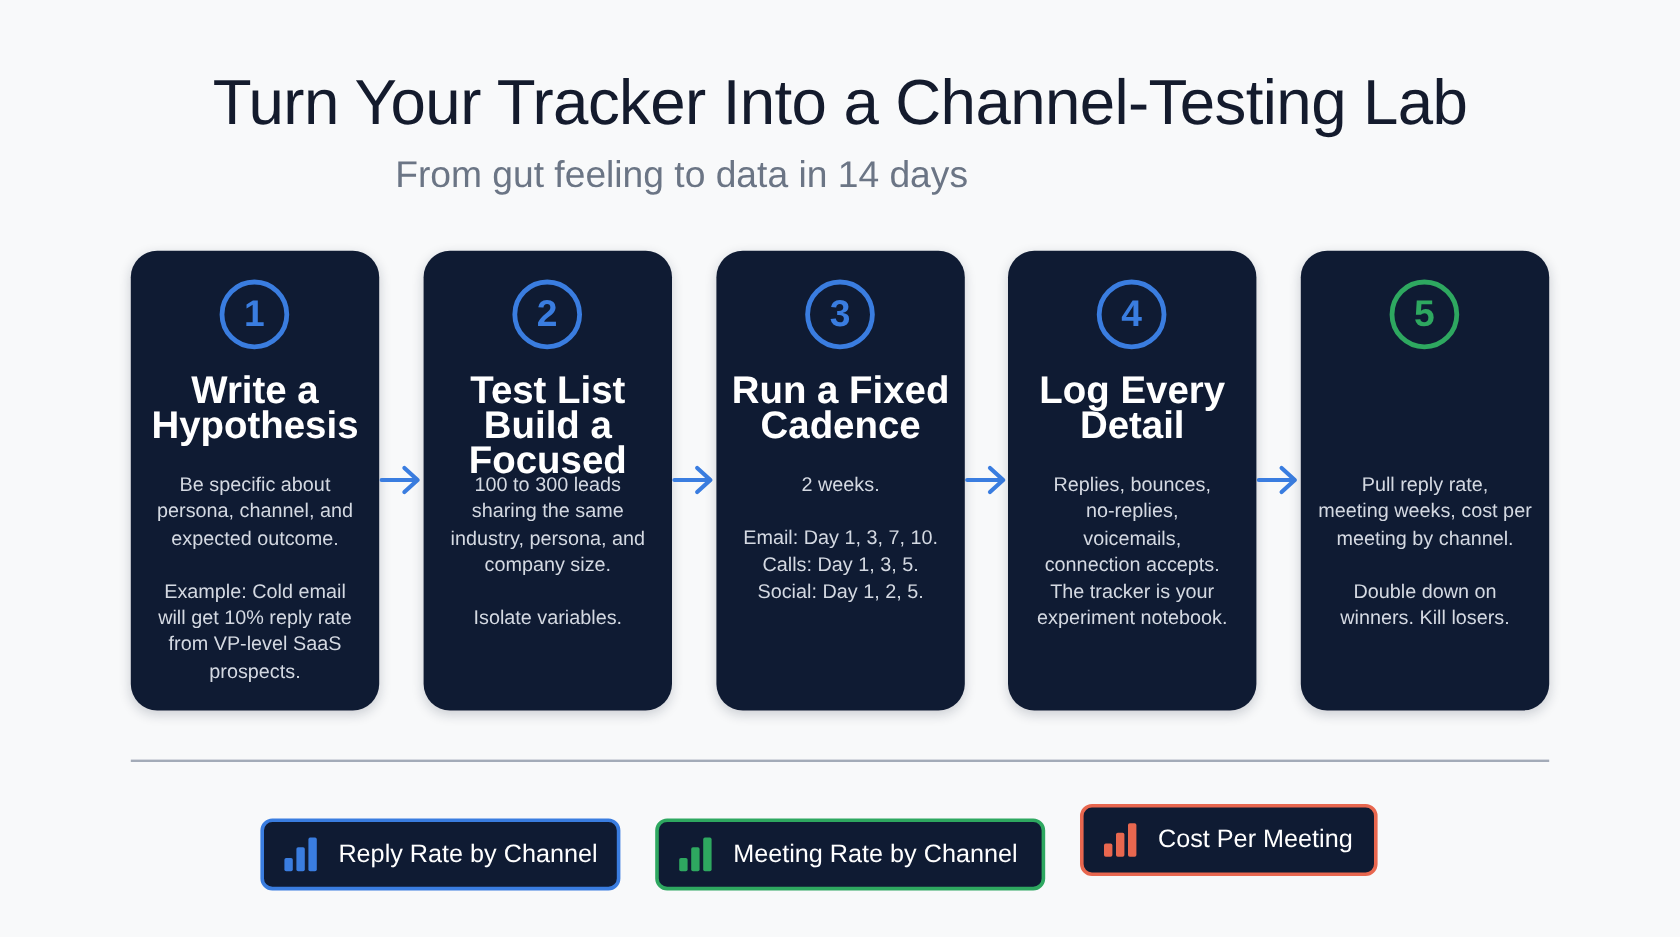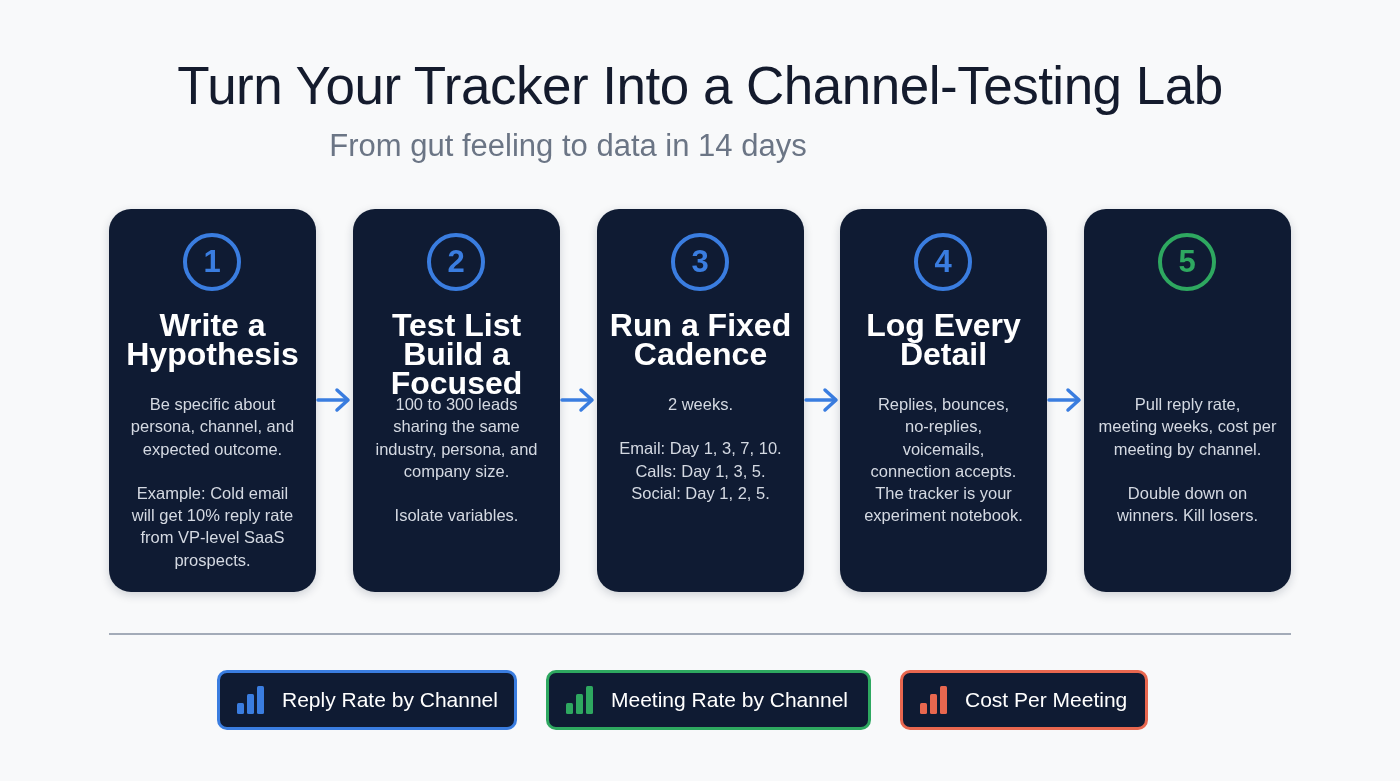--- a/index.html
+++ b/index.html
@@ -183,30 +183,30 @@
     <span class="para">meeting weeks, cost per</span>
     <span class="para">meeting by channel.</span>
     <span class="gap"></span>
     <span class="para">Double down on</span>
     <span class="para">winners. Kill losers.</span>
   </div>
 </div>
 
 <div class="divider"></div>
 
-<div class="metric" style="left:217px; width:300px; border-color:#3a7de0;">
+<div class="metric" style="left:217px; width:300px; border-color:#3a7de0;margin-top:12px;">
   <div class="bars">
     <span style="background:#3a7de0;"></span>
       <span style="background:#3a7de0;"></span>
       <span style="background:#3a7de0;"></span>
   </div>
   <span>Reply Rate by Channel</span>
 </div>
 
-<div class="metric" style="left:546px; width:325px; border-color:#2ea860;">
+<div class="metric" style="left:546px; width:325px; border-color:#2ea860;margin-top:12px;">
   <div class="bars">
     <span style="background:#2ea860;"></span>
       <span style="background:#2ea860;"></span>
       <span style="background:#2ea860;"></span>
   </div>
   <span>Meeting Rate by Channel</span>
 </div>
 
 <div class="metric" style="left:900px; width:248px; border-color:#e8674f;">
   <div class="bars">

